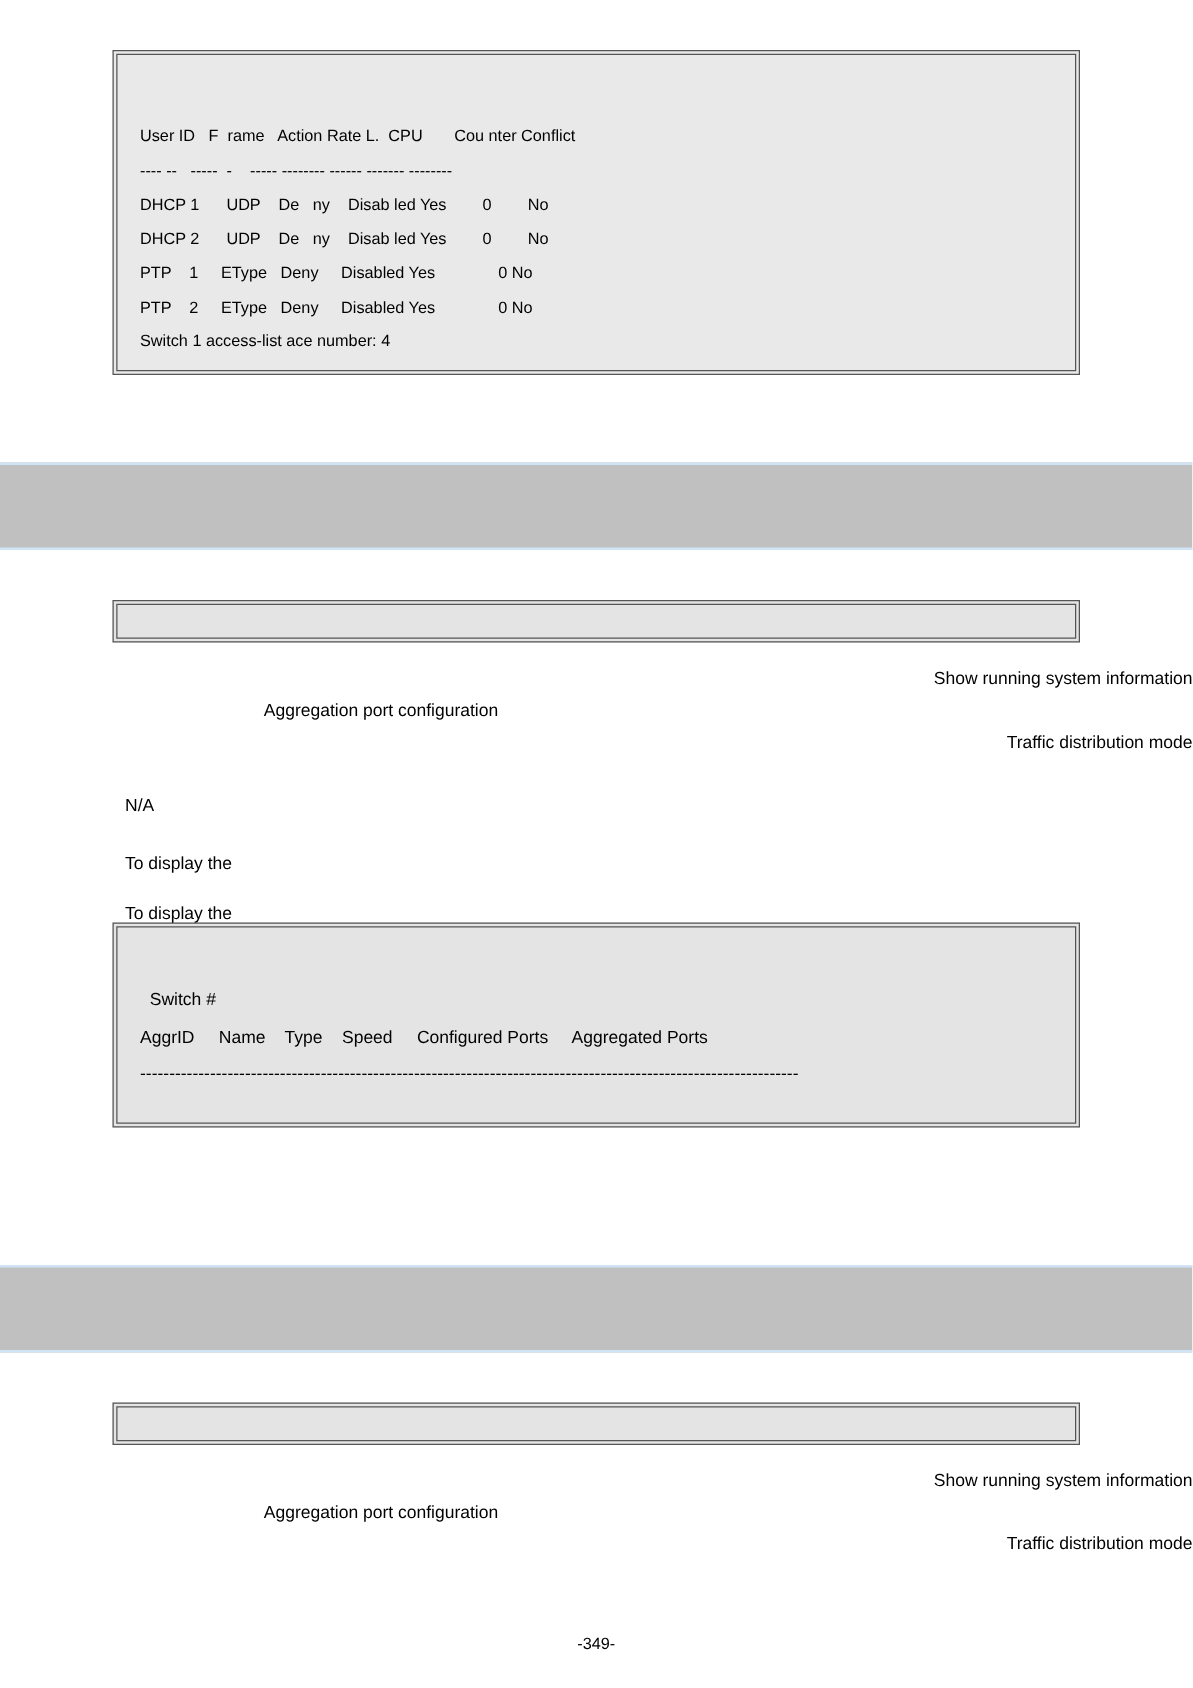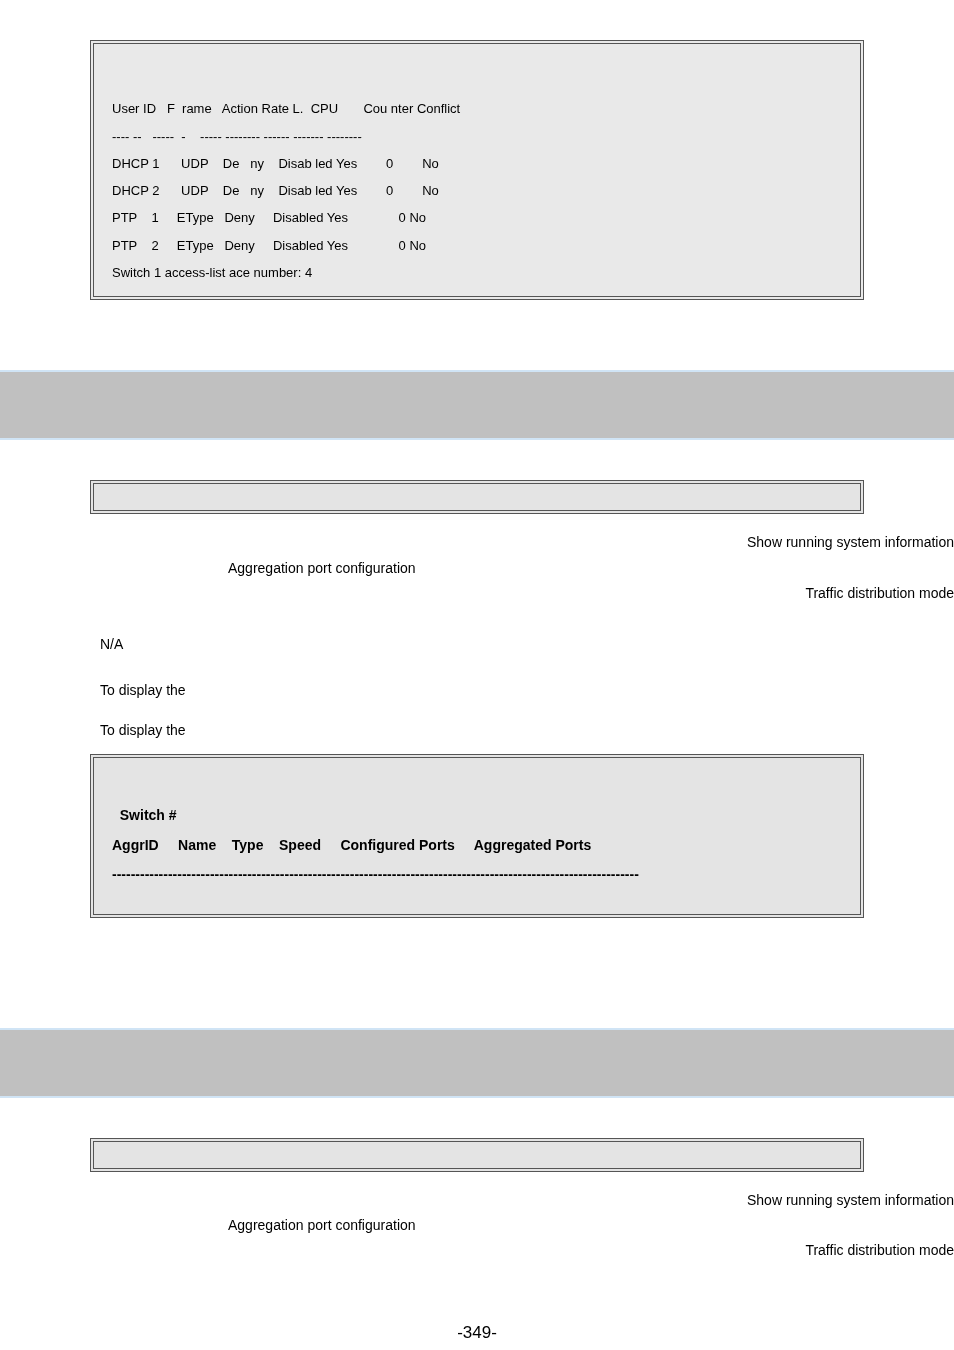--- a/index.html
+++ b/index.html
@@ -41,45 +41,44 @@
   .slim-box {
     margin: 0 90px 0 90px;
     border: 4px double #555;
     background: #e4e4e4;
     height: 34px;
   }
   .indent-block {
     margin: 16px 0 0 170px;
     line-height: 1.8;
   }
-  .indent-block .l2 { margin-left: 58px; }
+  .indent-block .l2 { margin-left: 41px; }
   .indent-block .l1 { margin-left: 0; text-align: right; }
   .left-text {
     margin: 30px 0 16px 100px;
   }
   .left-text2 {
     margin: 30px 0 0 100px;
   }
   .left-text3 {
     margin: 24px 0 0 100px;
   }
   .console-box2 {
-    margin: 16px 90px 0 90px;
+    margin: 0 90px 0 90px;
     border: 4px double #555;
     background: #e4e4e4;
     padding: 14px 18px 24px 18px;
     line-height: 2.1;
     white-space: pre;
     font-size: 14px;
-    font-weight: bold;
   }
   .pagenum {
     text-align: center;
     margin-top: 60px;
-    font-size: 17px;
+    font-size: 13px;
   }
 </style>
 </head>
 <body>
 
 <div class="page">
 
   <div class="console-box">
 <span>User ID   F  rame   Action Rate L.  CPU       Cou nter Conflict</span>
 <span>---- --   -----  -    ----- -------- ------ ------- --------</span>

